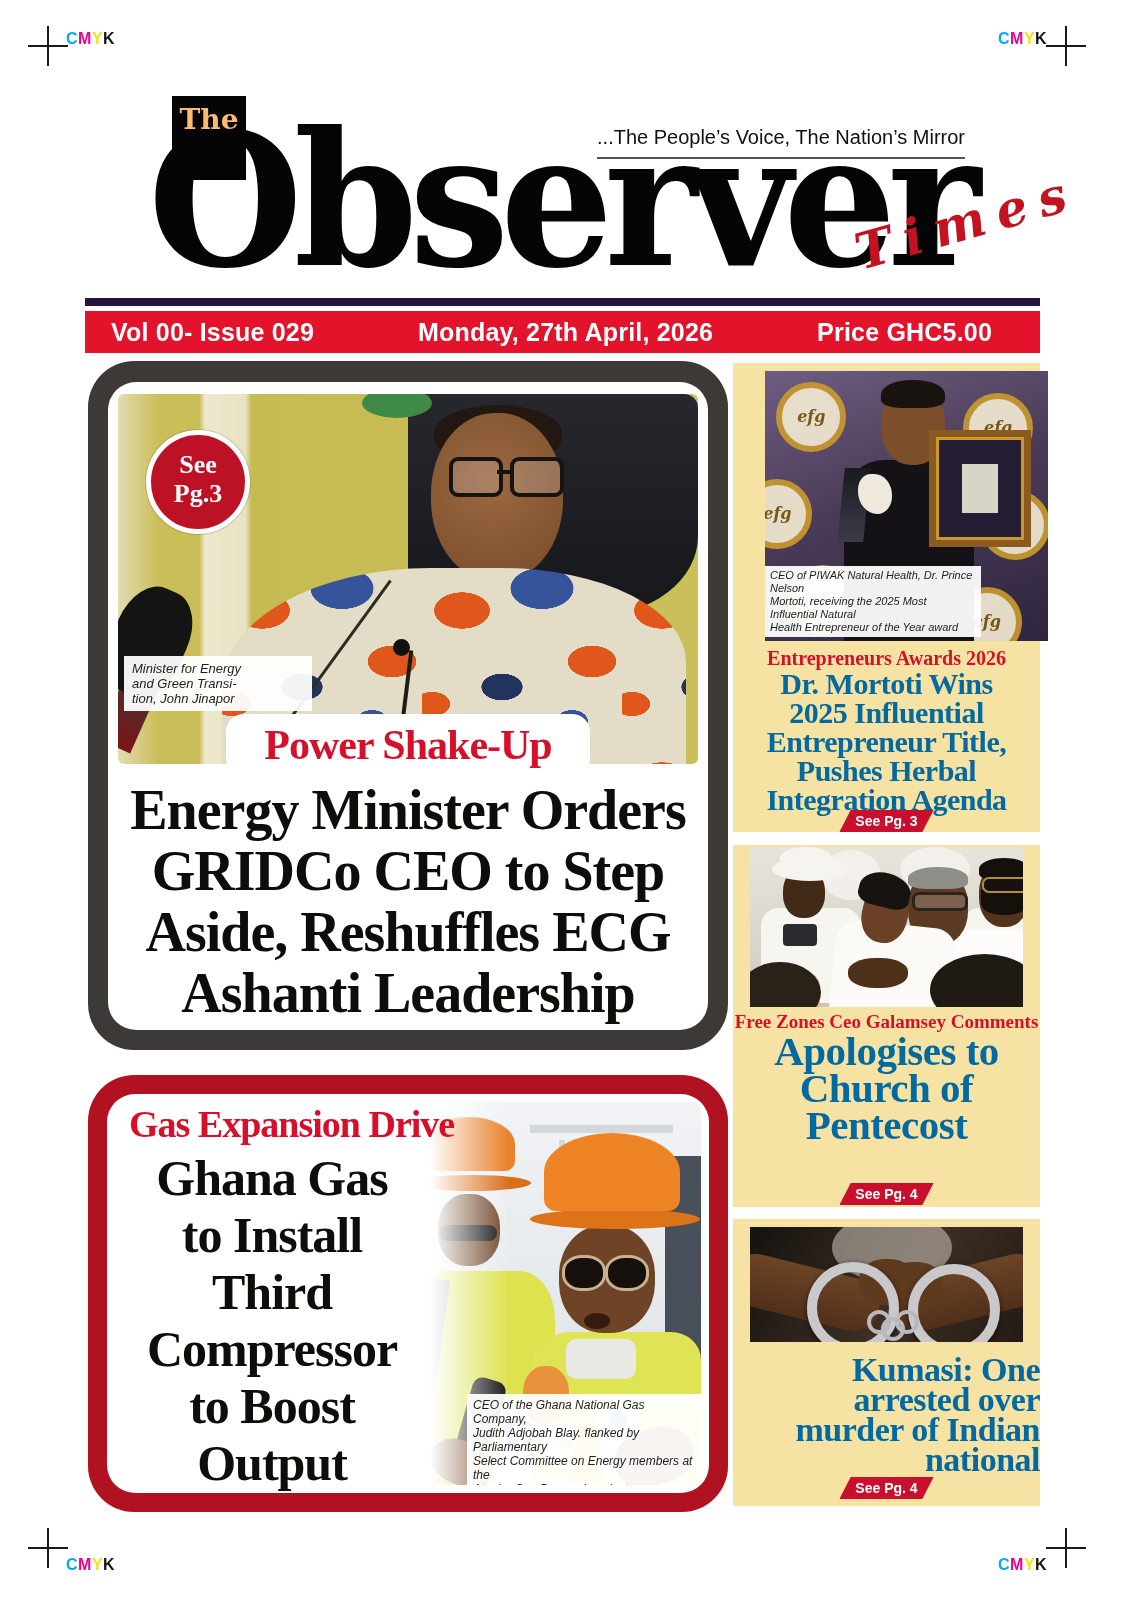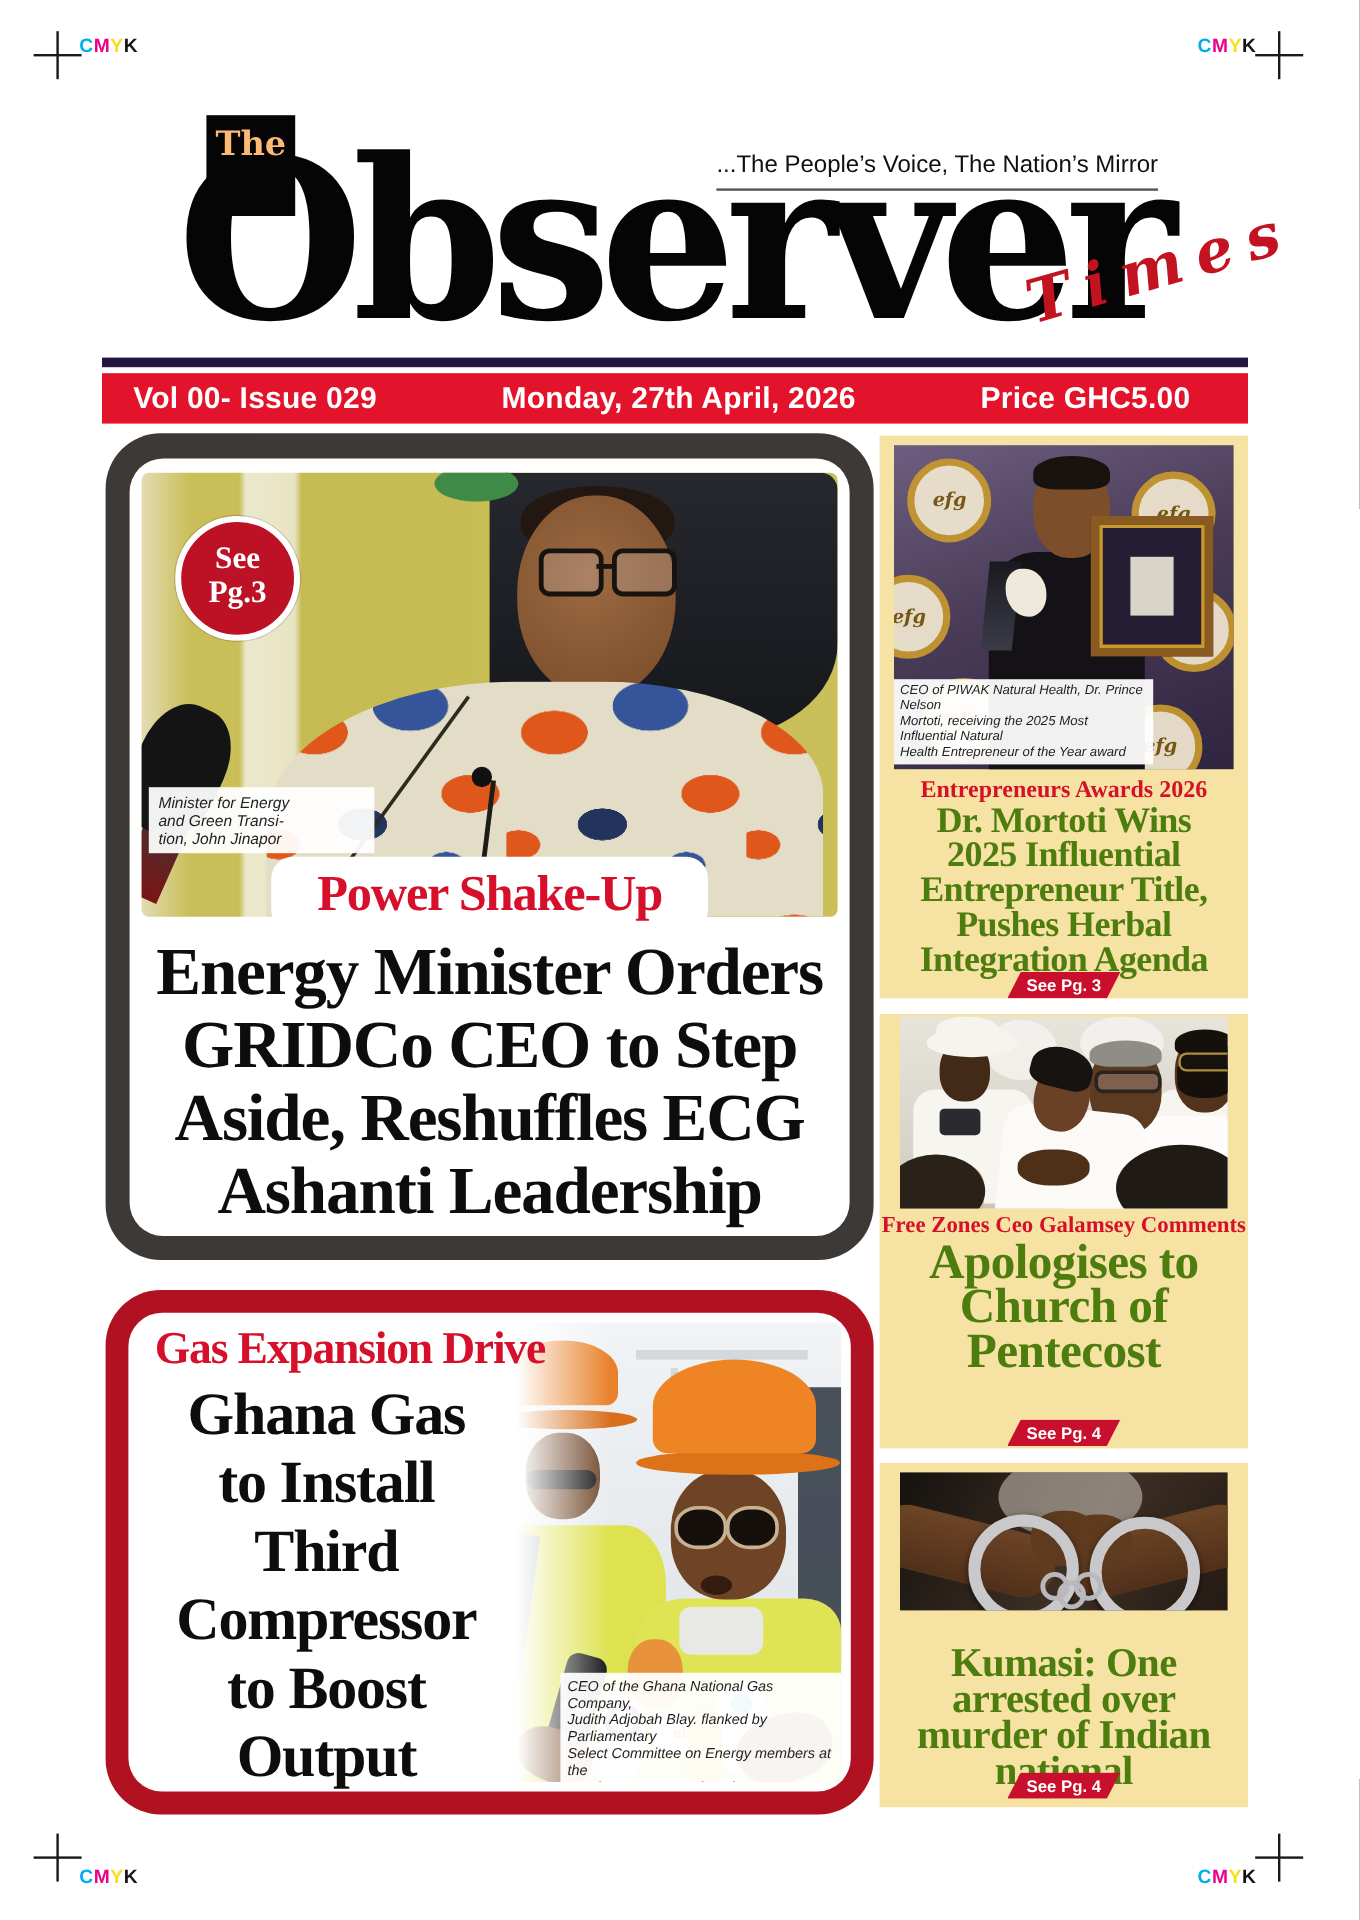--- a/index.html
+++ b/index.html
@@ -37,21 +37,21 @@
   .capbox{background:rgba(255,255,255,.94);color:#1e1e1e;font-style:italic;}
   .kicker-red{color:#d6102b;font-weight:bold;text-align:center;}
   .headline{color:#0e0d0b;font-weight:bold;text-align:center;letter-spacing:-1px;}
   .see-circle{border-radius:50%;background:#bd1126;border:5px solid #fff;
               box-shadow:0 0 0 1px rgba(0,0,0,.15);color:#fff;text-align:center;}
   .see-circle div{font-weight:bold;font-size:26px;line-height:29px;}
   .kbox{background:#fff;border-radius:18px;text-align:center;}
   .see-tag{background:#c8102e;color:#fff;font:bold 14px "Liberation Sans",sans-serif;
            padding:3px 16px;clip-path:polygon(12% 0,100% 0,88% 100%,0 100%);white-space:nowrap;}
   .cream{background:#f6e2a2;}
-  .sb-head{color:#4d7c0f;font-weight:bold;text-align:center;letter-spacing:-0.5px;}
+  .sb-head{color:#0369a1;font-weight:bold;text-align:center;letter-spacing:-0.5px;}
   
   .p1{background:linear-gradient(90deg,#e3dcb2 0%,#cabe58 7%,#cabe58 14%,#ece8cc 15%,#e7e3c2 22%,#c6ba52 23%,#cbbf5a 100%);}
   .p1-chair{left:50%;top:0;width:50%;height:60%;background:linear-gradient(#26282e,#16171b);
             border-radius:14px 14px 36% 20%;}
   .p1-green{left:42%;top:-6px;width:70px;height:30px;background:#3e8a46;border-radius:50%;}
   .p1-head{left:54%;top:5%;width:132px;height:168px;background:radial-gradient(circle at 45% 40%,#9c6a42,#774a28);border-radius:48%;}
   .p1-hair{left:54.5%;top:3%;width:128px;height:56px;background:#221811;border-radius:50% 50% 40% 40%;}
   .p1-glass{width:46px;height:32px;border:4px solid #17140f;border-radius:9px;background:rgba(240,240,255,.18);}
   .p1-bridge{width:16px;height:4px;background:#17140f;}
   .p1-shirt{left:18%;top:47%;width:80%;height:53%;border-radius:45% 40% 0 0/60% 48% 0 0;
@@ -85,21 +85,21 @@
   .p2-sgB1,.p2-sgB2{width:38px;height:30px;background:#15100c;border:3px solid #c8b190;border-radius:45%;}
   .p2-mouth{left:67%;top:55%;width:26px;height:16px;background:#331b10;border-radius:50%;}
   .p2-vestB{left:52%;top:60%;width:48%;height:40%;background:#dfe455;border-radius:24% 18% 0 0;}
   .p2-collarB{left:62%;top:62%;width:70px;height:40px;background:#e8e8e4;border-radius:10px;}
   .p2-side{right:0;top:14%;width:10%;height:60%;background:#2c3440;border-radius:10px 0 0 10px;opacity:.85;}
   .p2-fade{left:0;top:0;width:46%;height:100%;background:linear-gradient(90deg,#ffffff 52%,rgba(255,255,255,0));}
   .mic{border-radius:10px;}
   .mic-label{color:#fff;font-size:8px;font-weight:bold;text-align:center;}
   .p2-hand{background:#7a4a28;border-radius:45%;}
   
-  .p3{background:linear-gradient(160deg,#6e5d80,#4a3c58 45%,#2f2540);}
+  .p3{background:linear-gradient(160deg,#6e5d80,#4a3c58 45%,#2f2540);margin-left:20px;}
   .badge{width:58px;height:58px;border:6px solid #c9992e;background:#f2e9d2;border-radius:50%;
          text-align:center;opacity:.92;}
   .badge span{font-style:italic;font-weight:bold;font-size:16px;line-height:58px;color:#7a5a10;
               font-family:"DejaVu Serif",serif;}
   .p3-torso{left:28%;top:33%;width:46%;height:70%;background:#141216;border-radius:40px 40px 0 0;}
   .p3-head{left:41%;top:5%;width:64px;height:80px;background:#7d4e2a;border-radius:46%;}
   .p3-hair{left:41%;top:3.5%;width:64px;height:28px;background:#191310;border-radius:50% 50% 30% 30%;}
   .p3-trophy{left:27%;top:36%;width:26px;height:74px;background:linear-gradient(#191a20,#3c3c48);transform:skewX(-6deg);}
   .p3-africa{left:33%;top:38%;width:34px;height:40px;background:#efe9dc;border-radius:40% 55% 45% 60%;}
   .p3-frame{left:58%;top:22%;width:31%;height:38%;background:#241d33;border:7px solid #8a5a20;
@@ -346,21 +346,21 @@
       <div class="abs p5-armL"></div>
       <div class="abs p5-armR"></div>
       <div class="abs p5-fist" style="left:40%;top:28%;width:56px;height:46px;"></div>
       <div class="abs p5-fist" style="left:50%;top:30%;width:56px;height:46px;"></div>
       <div class="abs p5-cuff" style="left:21%;top:30%;"></div>
       <div class="abs p5-cuff" style="left:58%;top:32%;"></div>
       <div class="abs p5-link" style="left:43%;top:72%;"></div>
       <div class="abs p5-link" style="left:48%;top:78%;"></div>
       <div class="abs p5-link" style="left:53%;top:72%;"></div>
     </div>
-    <div class="abs ser sb-head" style="left:0;top:153px;width:100%;font-size:34px;line-height:30px;">
+    <div class="abs ser sb-head" style="left:0;top:136px;width:100%;font-size:34px;line-height:30px;text-align:right;">
       <div>Kumasi: One</div>
       <div>arrested over</div>
       <div>murder of Indian</div>
       <div>national</div>
     </div>
     <div class="abs see-tag" style="left:50%;top:258px;transform:translateX(-50%);">See Pg. 4</div>
   </div>
 
 </div>
 

